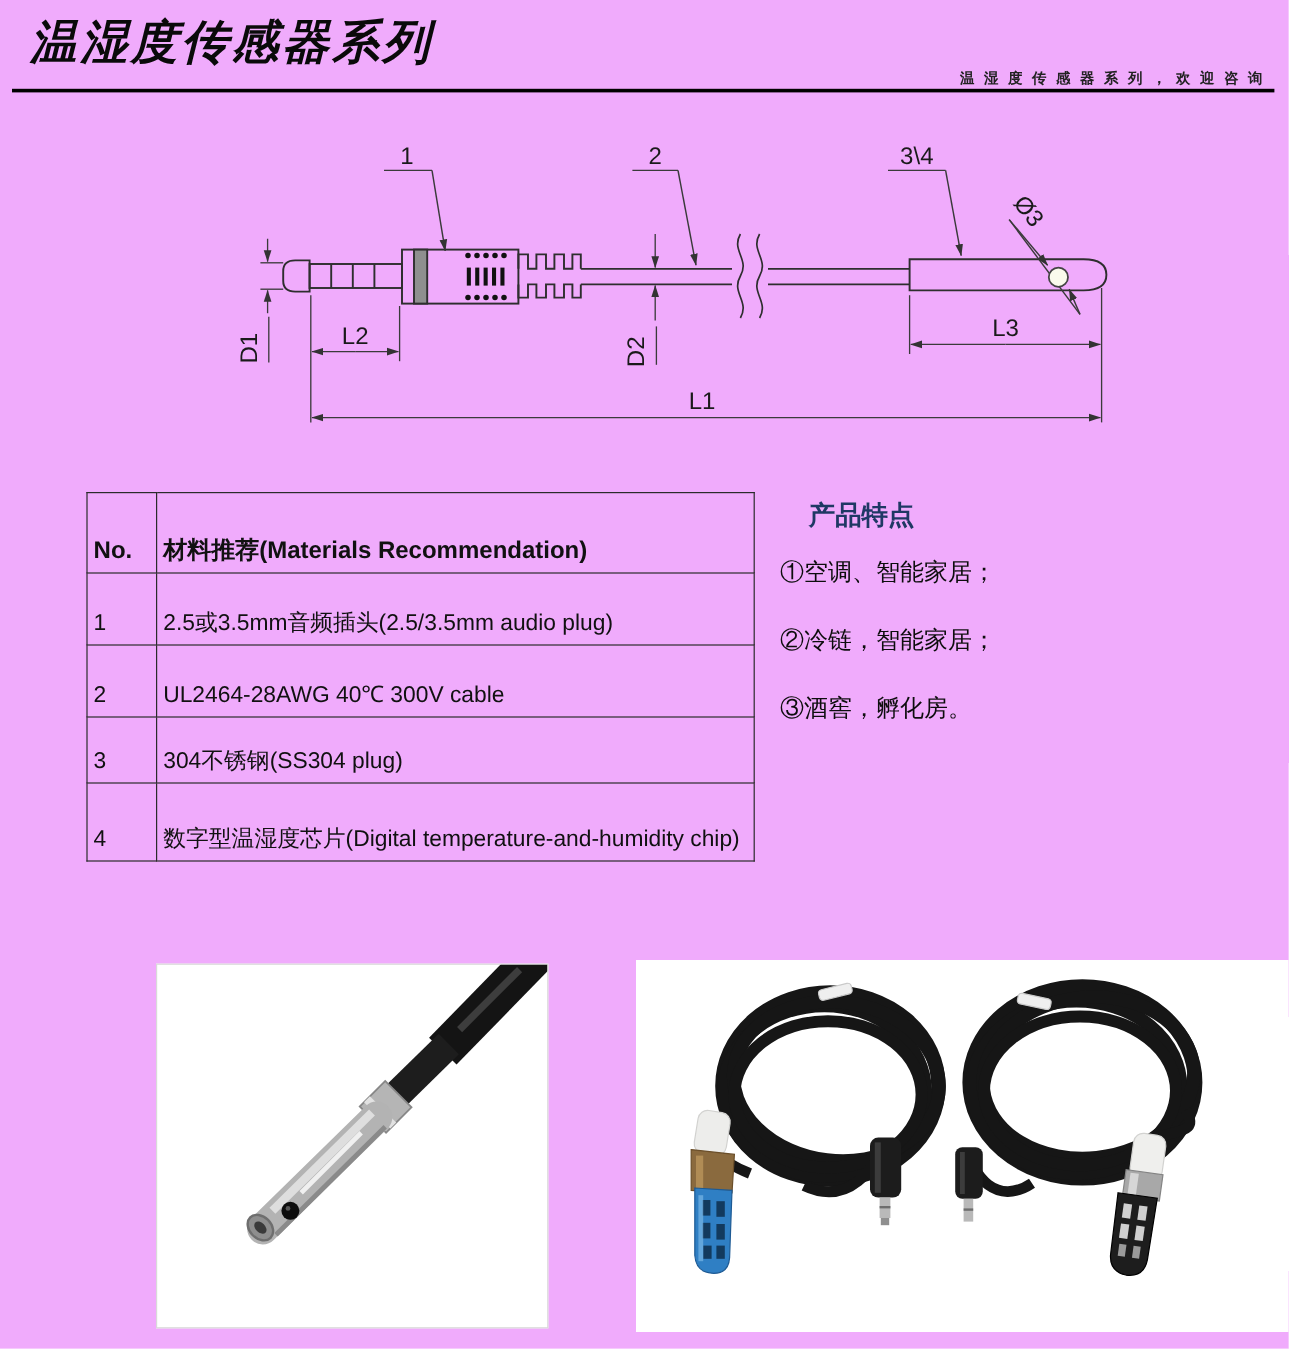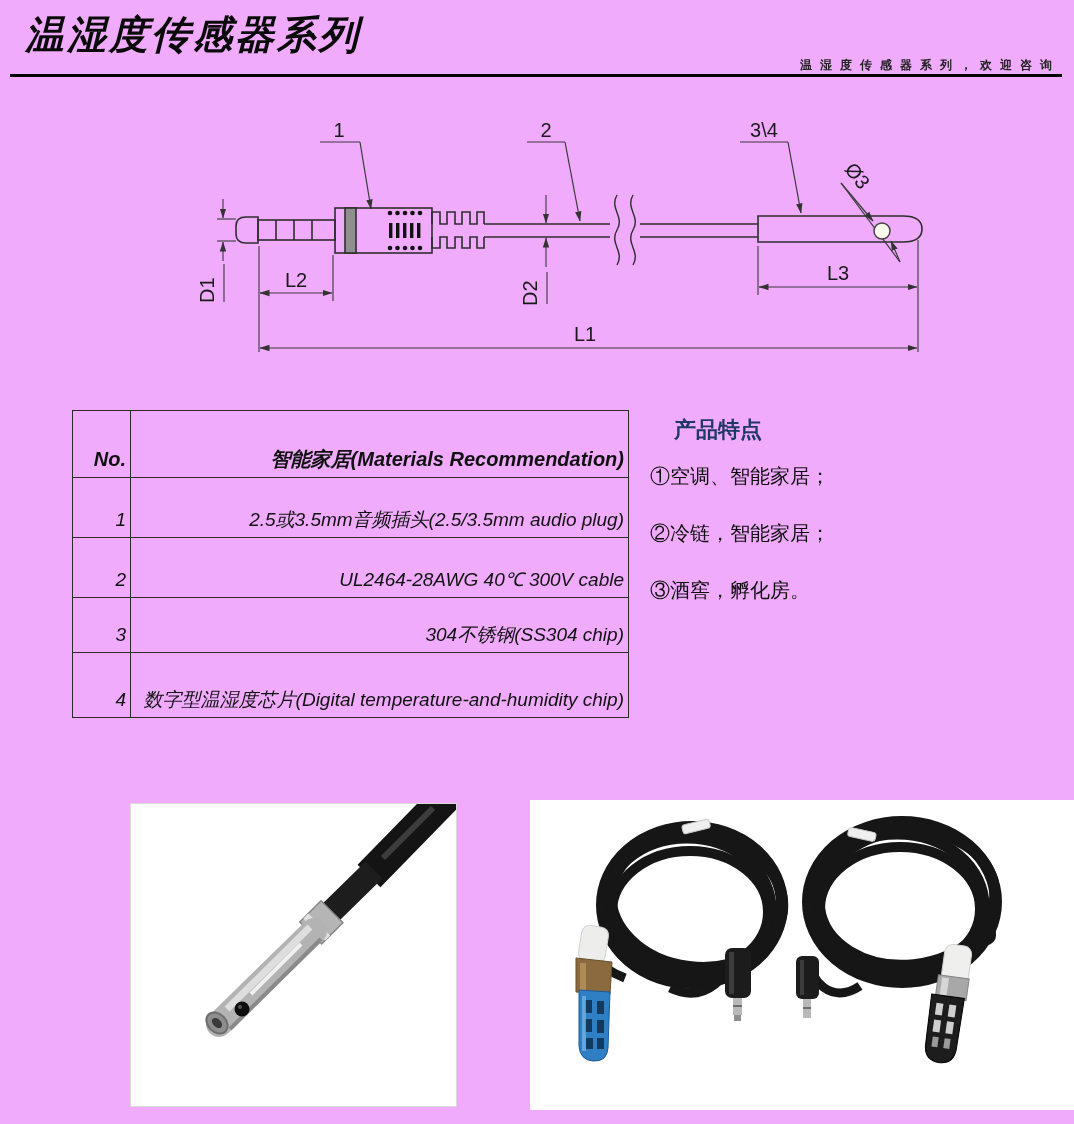--- a/index.html
+++ b/index.html
@@ -11,21 +11,21 @@
   .tagline{position:absolute;right:14px;top:57px;font-size:12px;font-weight:bold;color:#222;
            letter-spacing:8px;}
   .rule{position:absolute;left:10px;top:74px;width:1052px;height:3px;background:#000;}
   
   .drawing{position:absolute;left:170px;top:100px;}
   .drawing text{font-family:"Liberation Sans",sans-serif;font-size:20px;fill:#1a1a1a;}
   
   table.materials{position:absolute;left:72px;top:410px;width:557px;border-collapse:collapse;
                   table-layout:fixed;}
   table.materials td,table.materials th{border:1.5px solid #2b2b2b;vertical-align:bottom;
-                  padding:0 4px 5px 5px;font-size:19px;line-height:1.25;text-align:right;font-style:italic;}
+                  padding:0 4px 5px 5px;font-size:19px;line-height:1.25;text-align:left;}
   table.materials th{font-size:20px;font-weight:bold;}
   col.c-no{width:58px;}
   tr.h-row{height:67px;} tr.r1{height:60px;} tr.r2{height:60px;} tr.r3{height:55px;} tr.r4{height:65px;}
   
   .features{position:absolute;left:650px;top:415px;width:400px;}
   .features h2{margin:0 0 18px 0;font-size:22px;font-weight:bold;}
   .features p{margin:4px 0 30px 0;font-size:20px;color:#0d0d0d;}
   
   .photo-left{position:absolute;left:130px;top:803px;width:325px;height:302px;
               border:1px solid #d9d9d9;background:#fff;}
@@ -140,33 +140,33 @@
   </svg>
 
   <table class="materials">
     <colgroup>
         <col class="c-no">
         <col>
       </colgroup>
     <tbody>
         <tr class="h-row">
       <th>No.</th>
-      <th>智能家居(Materials Recommendation)</th>
+      <th>材料推荐(Materials Recommendation)</th>
     </tr>
     <tr class="r1">
       <td>1</td>
       <td>2.5或3.5mm音频插头(2.5/3.5mm audio plug)</td>
     </tr>
     <tr class="r2">
       <td>2</td>
       <td>UL2464-28AWG 40℃ 300V cable</td>
     </tr>
     <tr class="r3">
       <td>3</td>
-      <td>304不锈钢(SS304 chip)</td>
+      <td>304不锈钢(SS304 plug)</td>
     </tr>
     <tr class="r4">
       <td>4</td>
       <td>数字型温湿度芯片(Digital temperature-and-humidity chip)</td>
     </tr>
   </tbody>
     </table>
 
   <section class="features">
     <h2 id="features-title" style="color: rgb(31, 56, 100); margin-left: 24px;">产品特点</h2>

